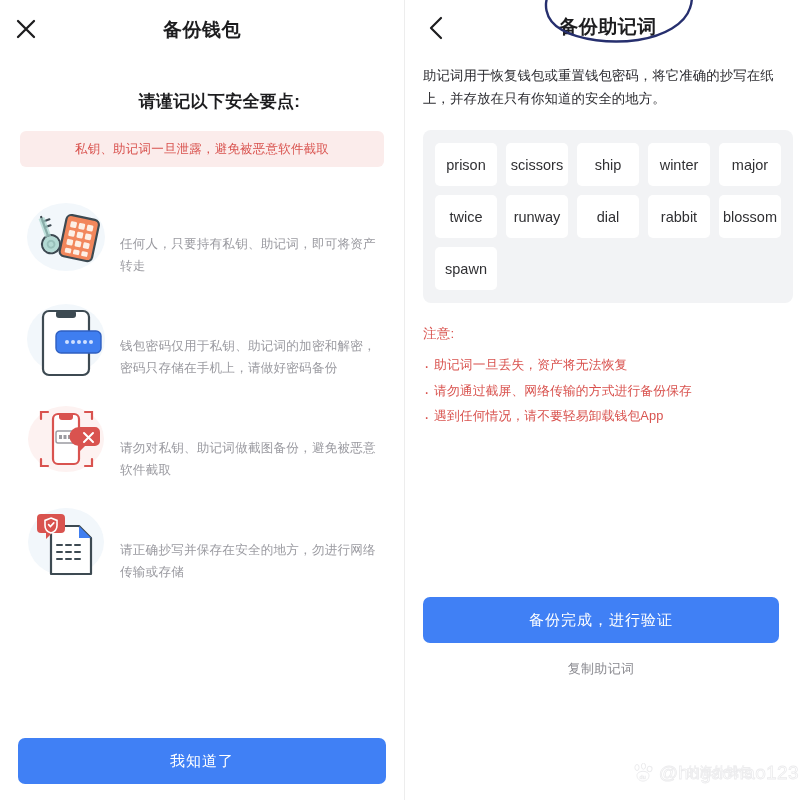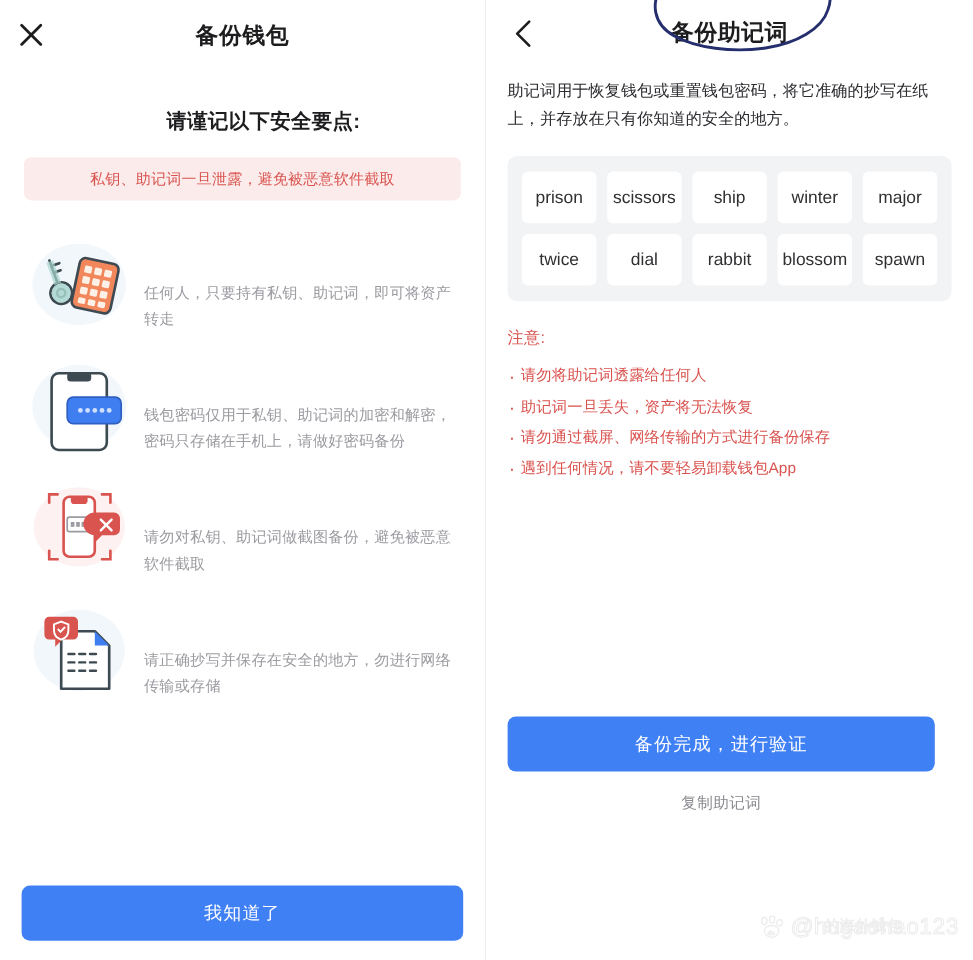--- a/index.html
+++ b/index.html
@@ -347,29 +347,29 @@
 
     <div class="desc-text">助记词用于恢复钱包或重置钱包密码，将它准确的抄写在纸上，并存放在只有你知道的安全的地方。</div>
 
     <div class="mnemonic-box">
       <div class="word-chip">prison</div>
       <div class="word-chip">scissors</div>
       <div class="word-chip">ship</div>
       <div class="word-chip">winter</div>
       <div class="word-chip">major</div>
       <div class="word-chip">twice</div>
+      <div class="word-chip">runway</div>
       <div class="word-chip">dial</div>
       <div class="word-chip">rabbit</div>
       <div class="word-chip">blossom</div>
       <div class="word-chip">spawn</div>
     </div>
 
     <div class="notice-title">注意:</div>
     <ul class="notice-list">
-      <li>请勿将助记词透露给任何人</li>
       <li>助记词一旦丢失，资产将无法恢复</li>
       <li>请勿通过截屏、网络传输的方式进行备份保存</li>
       <li>遇到任何情况，请不要轻易卸载钱包App</li>
     </ul>
 
     <div class="right-actions">
       <button class="btn-primary">备份完成，进行验证</button>
       <span class="link-copy">复制助记词</span>
     </div>
   </div>

